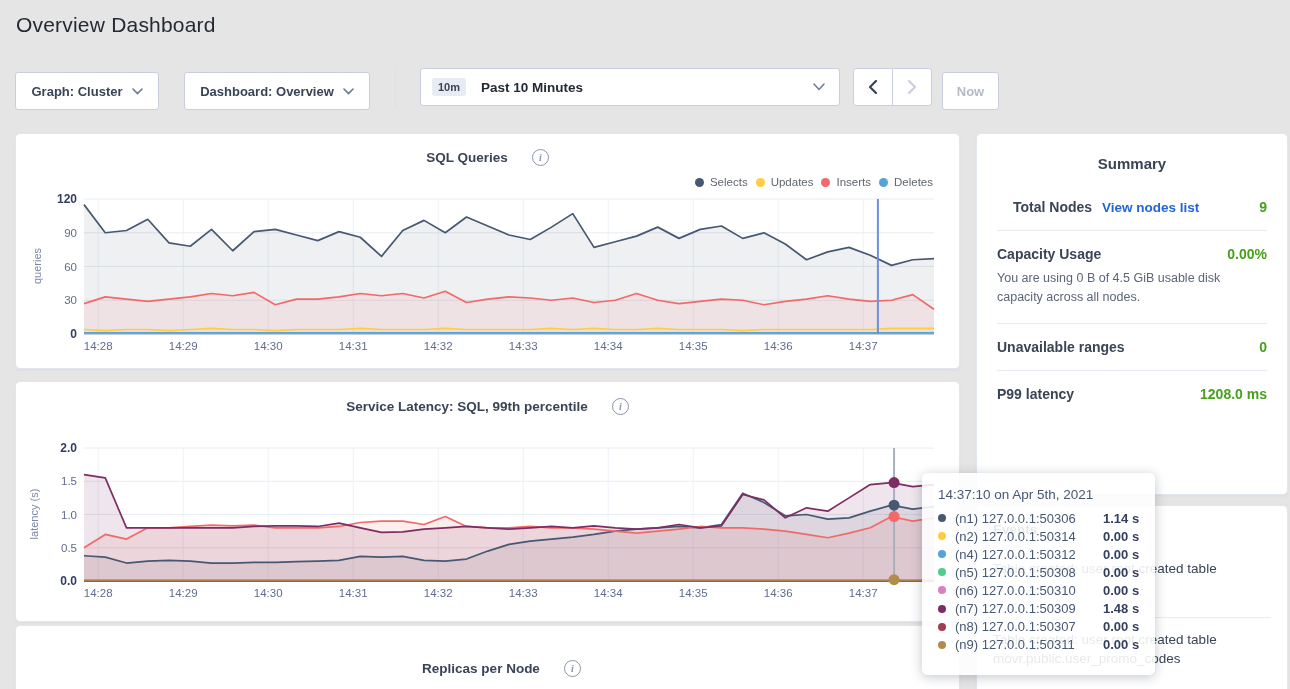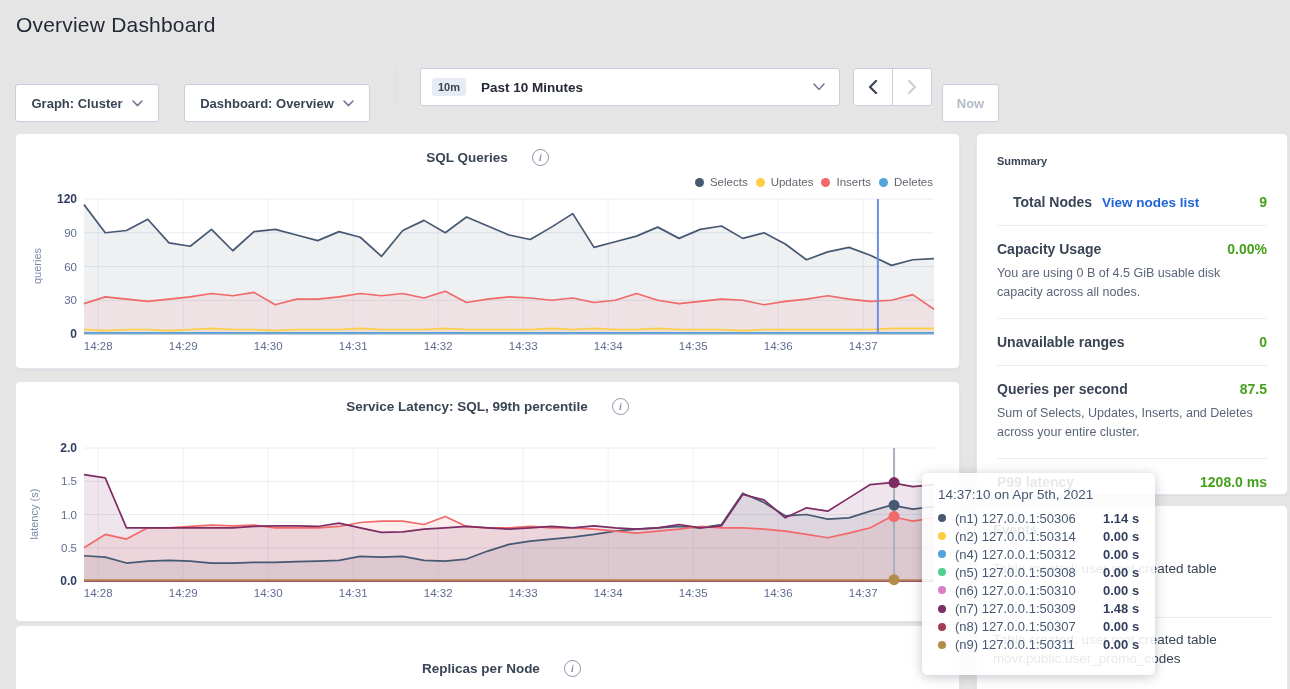--- a/index.html
+++ b/index.html
@@ -2,21 +2,21 @@
 <html><head>
 <meta charset="utf-8">
 <style>
   * { box-sizing: border-box; margin: 0; padding: 0; }
   body { font-family: "Liberation Sans", sans-serif; background: #f4f6fb; }
   .app { position: relative; width: 1290px; height: 689px; background: #e5e5e5; overflow: hidden; }
 
   .page-title { position: absolute; left: 16px; top: 13px; font-size: 21px; font-weight: 500; color: #242a35; letter-spacing: .2px; }
 
   
-  .btn { position: absolute; top: 84px; height: 38px; background: #fff; border: 1px solid #c8cedd; border-radius: 3px;
+  .btn { position: absolute; top: 72px; height: 38px; background: #fff; border: 1px solid #c8cedd; border-radius: 3px;
          display: flex; align-items: center; justify-content: center; gap: 9px; font-size: 13px; font-weight: 700; color: #394455; cursor: pointer; }
   .btn-graph { left: 15px; width: 144px; }
   .btn-dash  { left: 184px; width: 186px; }
   .toolbar-divider { position: absolute; left: 395px; top: 66px; width: 1px; height: 42px; background: #dbe0ea; }
   .time-selector { position: absolute; left: 420px; top: 68px; width: 420px; height: 38px; background: #fff; border: 1px solid #c8cedd;
          border-radius: 3px; display: flex; align-items: center; cursor: pointer; }
   .time-badge { margin-left: 11px; background: #e7ebf3; border-radius: 3px; padding: 3px 6px; font-size: 11px; font-weight: 700; color: #394455; }
   .time-label { margin-left: 15px; font-size: 13.5px; font-weight: 700; color: #242a35; }
   .time-caret { margin-left: auto; margin-right: 14px; display: flex; }
   .pager-prev, .pager-next { position: absolute; top: 68px; width: 40px; height: 38px; background: #fff; border: 1px solid #c8cedd;
@@ -42,21 +42,21 @@
   .legend { position: absolute; top: 42px; right: 26px; display: flex; gap: 8px; padding-left: 27px; }
   .leg-item { display: inline-flex; align-items: center; gap: 6px; font-size: 11.5px; color: #60666f; cursor: pointer; }
   .leg-dot { width: 9px; height: 9px; border-radius: 50%; display: inline-block; }
 
   .chart-svg { position: absolute; left: 0; top: 0; }
   .ylabel { position: absolute; font-size: 11px; color: #7d88a6; white-space: nowrap; transform: rotate(-90deg); }
   .yl-sql { left: 3px;  top: 126px; }
   .yl-lat { left: -7px; top: 126px; }
 
   
-  .sum-title { padding: 21px 0 12px; text-align: left; font-size: 11px; font-weight: 700; color: #394455; }
+  .sum-title { padding: 21px 0 12px; text-align: center; font-size: 15px; font-weight: 700; color: #394455; }
   .sum-section { padding: 15px 0; border-top: 1px solid #e8ecf2; }
   .sum-section.first { border-top: none; margin-left: 16px; }
   .sum-head { display: flex; align-items: baseline; }
   .sum-label { font-size: 14px; font-weight: 700; color: #394455; }
   .sum-link { margin-left: 10px; font-size: 13.5px; font-weight: 700; color: #2065d9; cursor: pointer; text-decoration: none; text-align: right; }
   .sum-value { margin-left: auto; font-size: 14px; font-weight: 700; color: #46a11a; }
   .sum-desc { margin-top: 7px; font-size: 12.5px; line-height: 1.55; color: #5b6579; }
 
   
   .events-title { padding-top: 16px; font-size: 13.5px; font-weight: 700; color: #394455; }
@@ -268,27 +268,20 @@
       <div class="sum-desc">You are using 0 B of 4.5 GiB usable disk capacity across all nodes.</div>
     </div>
 
     <div class="sum-section">
       <div class="sum-head">
         <span class="sum-label">Unavailable ranges</span>
         <span class="sum-value">0</span>
       </div>
     </div>
 
-    <div class="sum-section">
-      <div class="sum-head">
-        <span class="sum-label">Queries per second</span>
-        <span class="sum-value">87.5</span>
-      </div>
-      <div class="sum-desc">Sum of Selects, Updates, Inserts, and Deletes across your entire cluster.</div>
-    </div>
 
     <div class="sum-section">
       <div class="sum-head">
         <span class="sum-label">P99 latency</span>
         <span class="sum-value">1208.0 ms</span>
       </div>
     </div>
   </div>
 
   <div class="card card-events">

